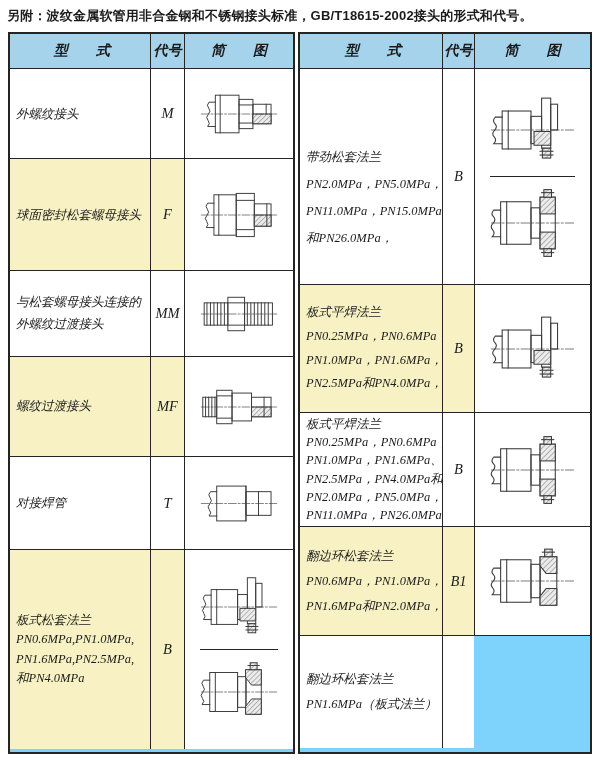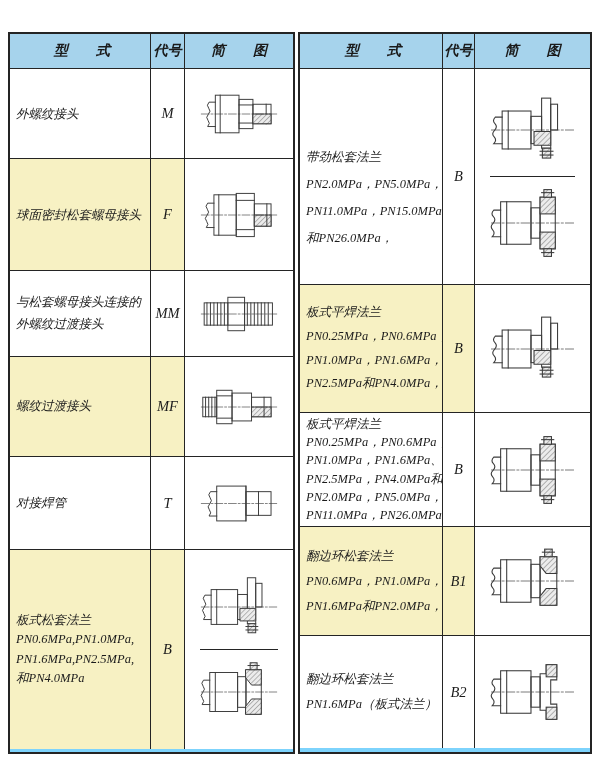--- a/index.html
+++ b/index.html
@@ -24,20 +24,21 @@
   .c-code{align-items:center;font-size:14.5px;}
   .c-diag{padding:15px;}
   .diag-half{flex:1 1 0;display:flex;align-items:center;justify-content:center;min-height:0;}
   .diag-half + .diag-half{border-top:1.5px solid #242424;}
   .yellow{background:#f7f1c3;}
 </style>
 </head>
 <body>
 
 <div class="page">
+  <div class="doc-title">另附：波纹金属软管用非合金钢和不锈钢接头标准，GB/T18615-2002接头的形式和代号。</div>
   <div class="conn-table" id="left-table">
       <div class="trow hdr" style="grid-template-columns: 140px 34px 1fr; height: 34px;">
         <div class="cell c-type" style="align-items: center;">型　　式</div>
         <div class="cell c-code" style="align-items: center;">代号</div>
         <div class="cell c-diag" style="align-items: center;">简　　图</div>
       </div>
       <div class="trow" style="grid-template-columns: 140px 34px 1fr; height: 90px;">
         <div class="cell c-type">
           <div class="type-line" style="line-height: 1.6;">外螺纹接头</div>
         </div>
@@ -418,21 +419,20 @@
               </g>
             </svg>
           </div>
         </div>
       </div>
       <div class="trow" style="grid-template-columns: 142px 32px 1fr; height: 113px;">
         <div class="cell c-type">
           <div class="type-line" style="line-height: 2;">翻边环松套法兰</div>
           <div class="type-line" style="line-height: 2;">PN1.6MPa（板式法兰）</div>
         </div>
-        <div class="cell c-code">B2</div>
         <div class="cell c-diag">
           <div class="diag-half">
             <svg viewBox="0 0 112 92" width="102" height="96" preserveAspectRatio="xMidYMid meet">
               <defs>
                 <pattern id="h13" patternUnits="userSpaceOnUse" width="5" height="5" patternTransform="rotate(45)">
                   <rect width="5" height="5" fill="#ececec"></rect>
                   <line x1="0" y1="0" x2="0" y2="5" stroke="#6e6e6e" stroke-width="1.3"></line>
                 </pattern>
               </defs>
               <g fill="none" stroke="#3b3b3b" stroke-width="1.4" stroke-linecap="square">

